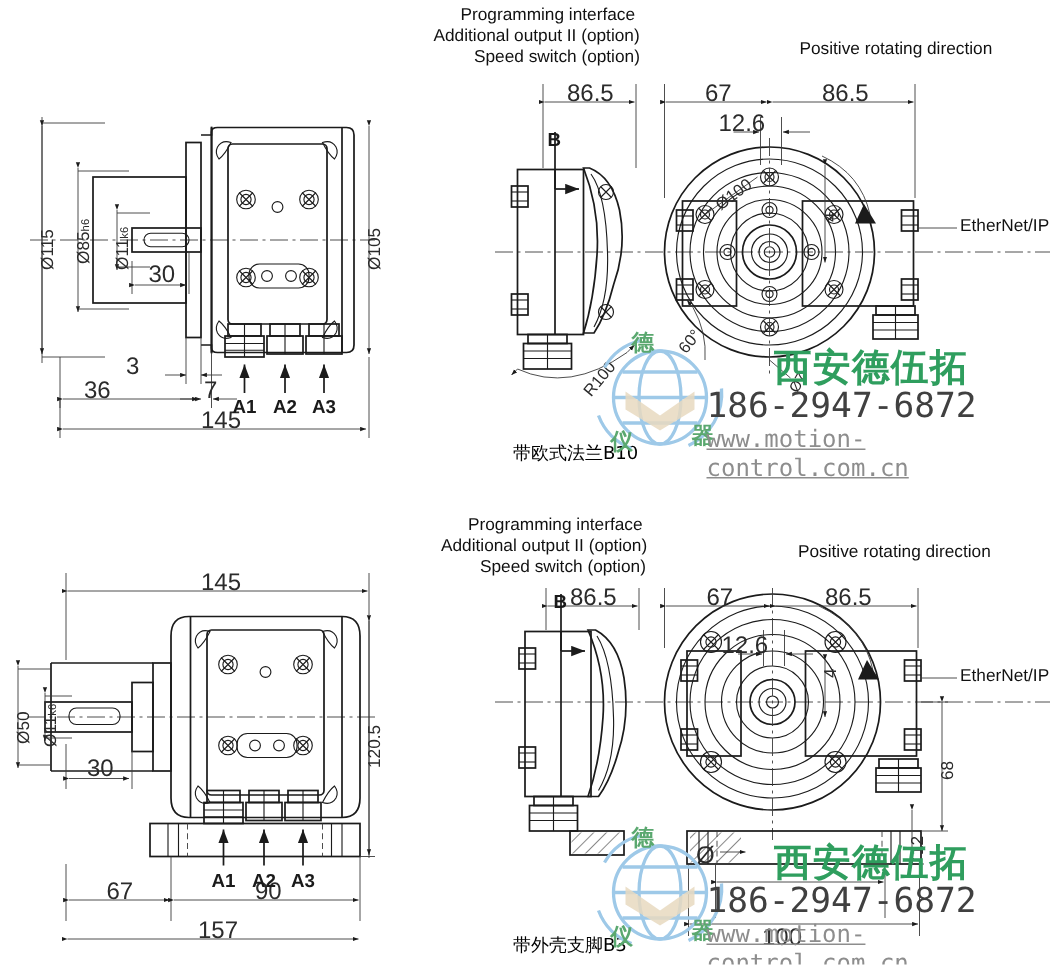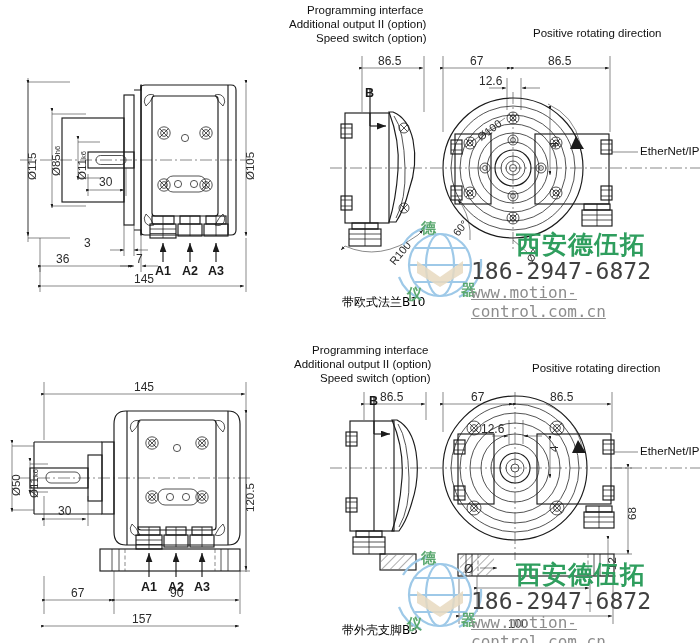--- a/index.html
+++ b/index.html
@@ -2,21 +2,21 @@
 <html><head>
 <meta charset="utf-8">
 <style>
   html,body{margin:0;padding:0;background:#ffffff;}
   body{width:700px;height:643px;position:relative;
        font-family:"Liberation Sans","DejaVu Sans",sans-serif;
        -webkit-font-smoothing:antialiased;}
   .sheet{position:absolute;inset:0;width:700px;height:643px;overflow:hidden;}
   svg{position:absolute;left:0;top:0;}
   .lbl{position:absolute;white-space:nowrap;}
-  .dim{font-size:12px;color:#2b2b2b;font-weight:400;}
+  .dim{font-size:16px;color:#2b2b2b;font-weight:400;}
   .dimv{font-size:11.5px;color:#2b2b2b;transform-origin:0 0;}
   .cap{font-size:12px;color:#000000;}
   .note{font-size:11.5px;color:#111;}
   .apt{font-size:12.5px;font-weight:bold;color:#1a1a1a;}
   .bmark{font-size:12.5px;font-weight:bold;color:#1a1a1a;}
   .sub{font-size:7.5px;}
   .wm-cn{position:absolute;font-family:"DejaVu Sans",sans-serif;font-weight:bold;
          font-size:25px;color:#2f9e5e;letter-spacing:1px;margin-left:45px;}
   .wm-ph{position:absolute;font-family:"DejaVu Sans Mono","Liberation Mono",monospace;
          font-size:23px;color:#404040;letter-spacing:0px;}

